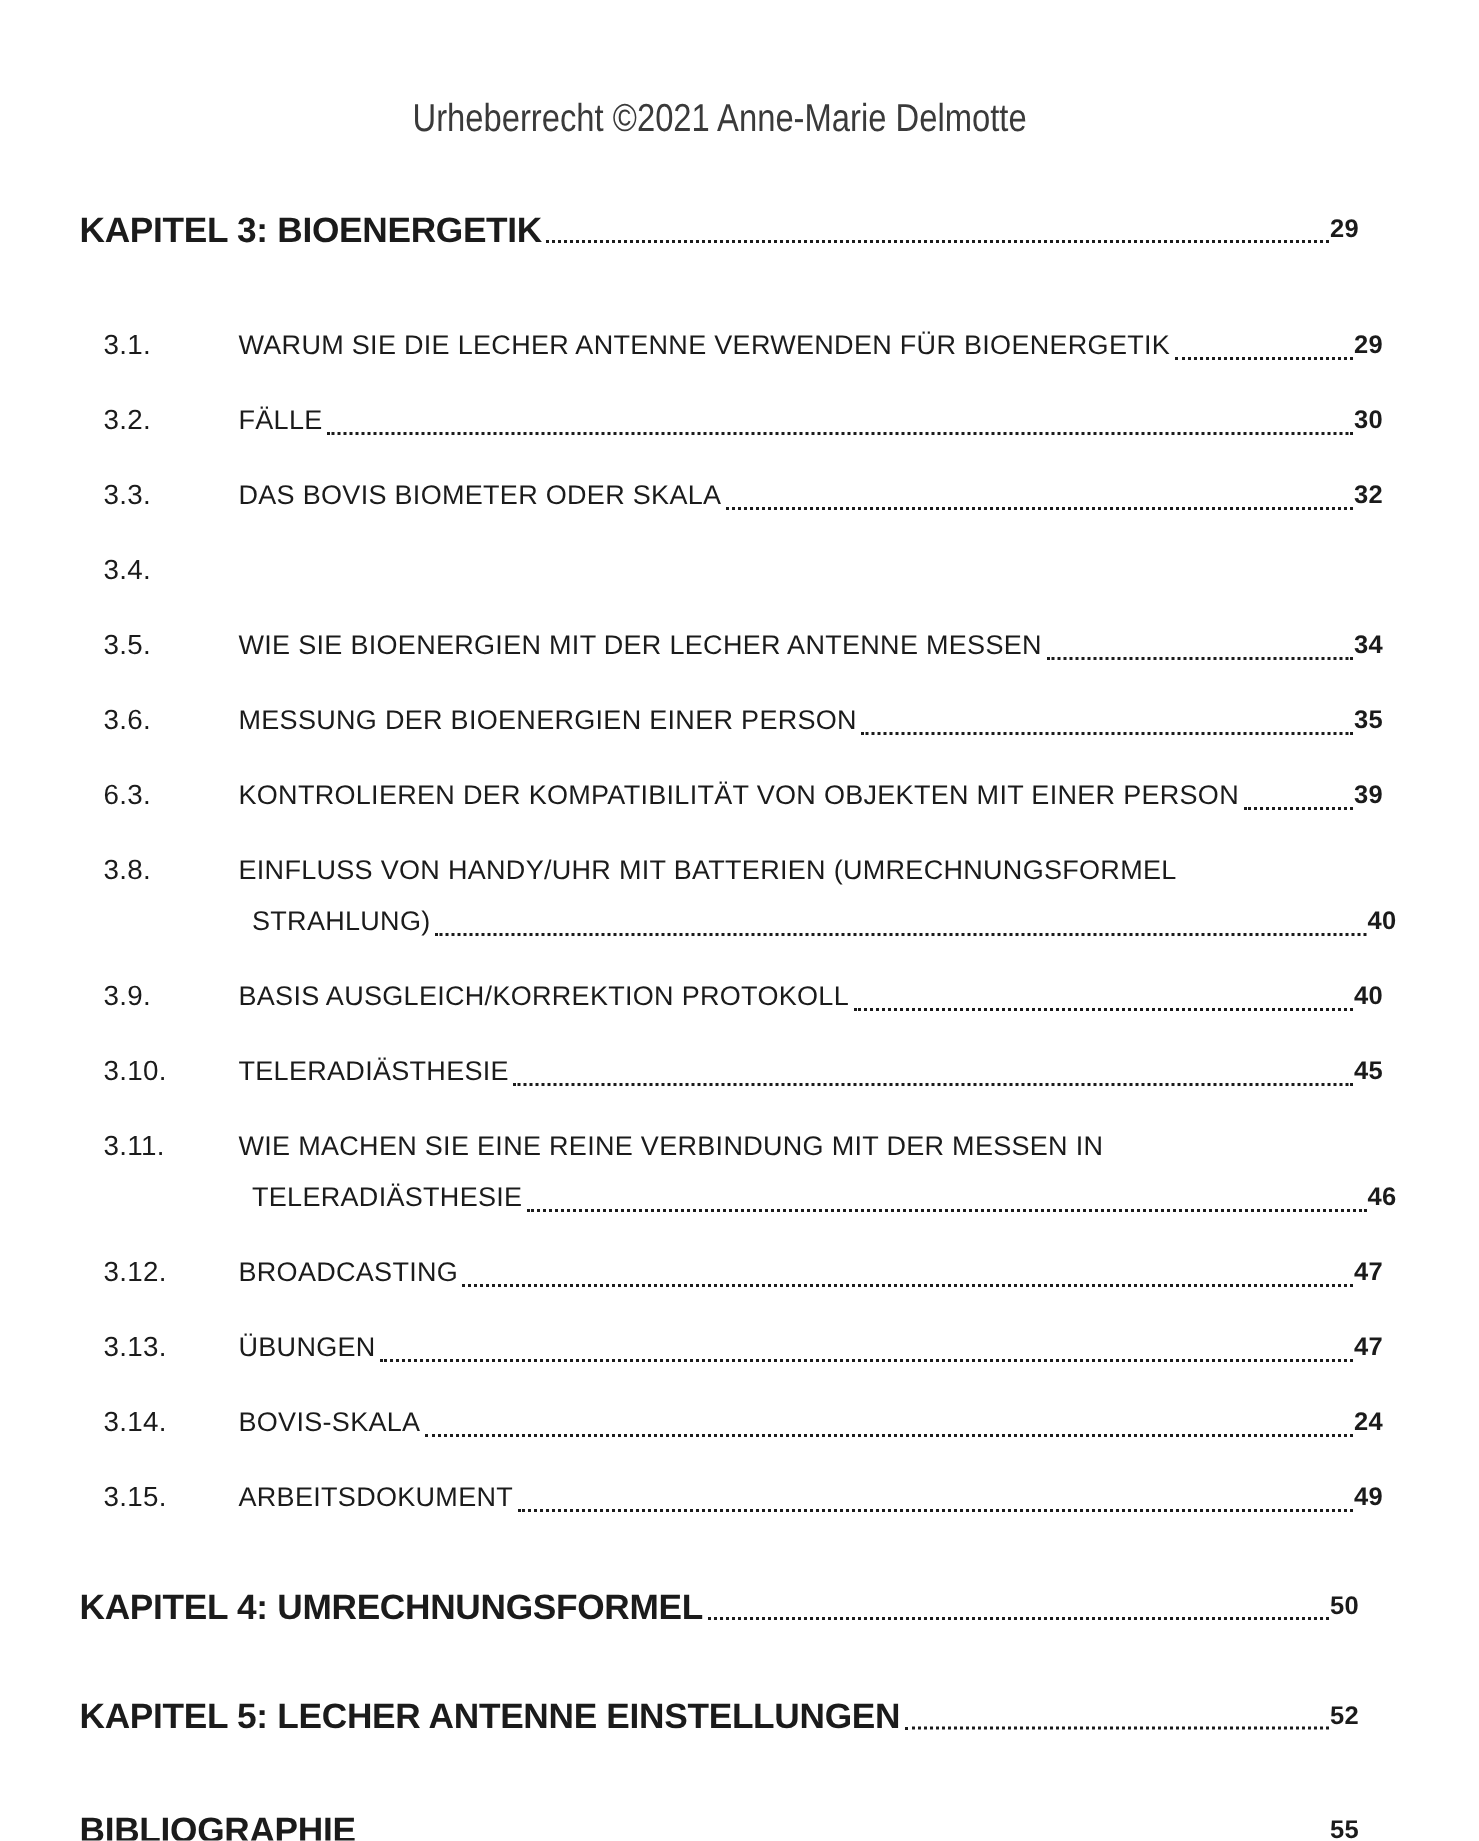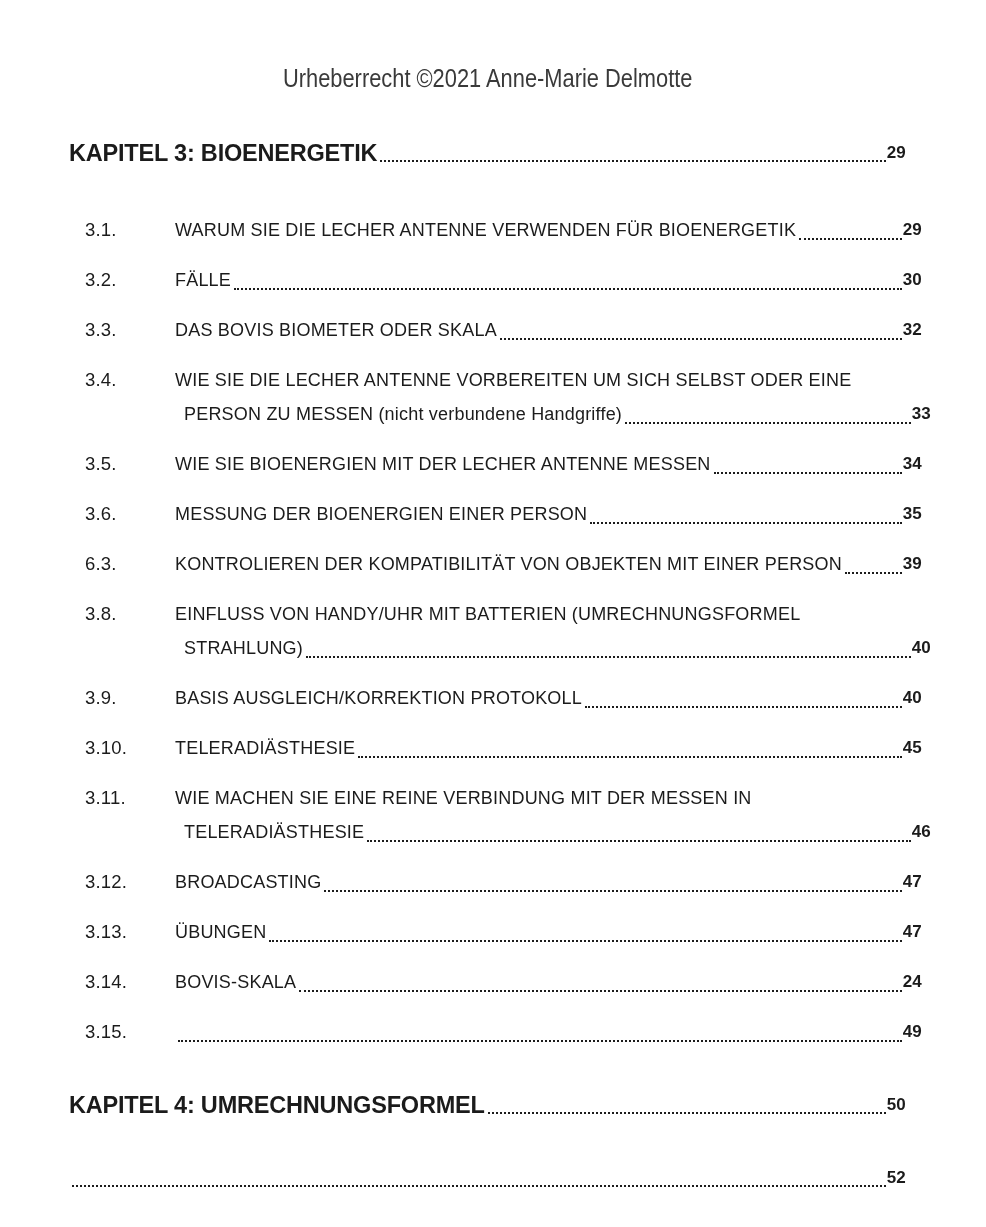--- a/index.html
+++ b/index.html
@@ -11,21 +11,21 @@
     width: 986px;
     height: 1227px;
     font-family: "Liberation Sans", "DejaVu Sans", sans-serif;
     color: #1b1b1b;
     overflow: hidden;
   }
   .page {
     box-sizing: border-box;
     width: 986px;
     height: 1015px;
-    padding: 58px 80px 0 69px;
+    padding: 58px 80px 0 53px;
     background: #ffffff;
   }
   
   .running-header {
     text-align: center;
     height: 40px;
     line-height: 40px;
     margin-bottom: 38px;
   }
   .running-header .hdr-text {
@@ -135,30 +135,20 @@
         <span class="toc-body">
           <span class="toc-line">
             <span class="toc-text">DAS BOVIS BIOMETER ODER SKALA</span>
             <span class="toc-dots"></span>
             <span class="toc-page">32</span>
           </span>
         </span>
       </div>
       <div class="toc-row entry">
         <span class="toc-num">3.4.</span>
-        <span class="toc-body">
-          <span class="toc-line">
-            <span class="toc-text">WIE SIE DIE LECHER ANTENNE VORBEREITEN UM SICH SELBST ODER EINE</span>
-          </span>
-          <span class="toc-line cont">
-            <span class="toc-text">PERSON ZU MESSEN (nicht verbundene Handgriffe)</span>
-            <span class="toc-dots"></span>
-            <span class="toc-page">33</span>
-          </span>
-        </span>
       </div>
       <div class="toc-row entry">
         <span class="toc-num">3.5.</span>
         <span class="toc-body">
           <span class="toc-line">
             <span class="toc-text">WIE SIE BIOENERGIEN MIT DER LECHER ANTENNE MESSEN</span>
             <span class="toc-dots"></span>
             <span class="toc-page">34</span>
           </span>
         </span>
@@ -256,37 +246,39 @@
             <span class="toc-text">BOVIS-SKALA</span>
             <span class="toc-dots"></span>
             <span class="toc-page">24</span>
           </span>
         </span>
       </div>
       <div class="toc-row entry">
         <span class="toc-num">3.15.</span>
         <span class="toc-body">
           <span class="toc-line">
+            <span class="toc-text">ARBEITSDOKUMENT</span>
             <span class="toc-dots"></span>
             <span class="toc-page">49</span>
           </span>
         </span>
       </div>
       <div class="toc-row chapter">
         <span class="toc-body">
           <span class="toc-line">
             <span class="toc-text">KAPITEL 4: UMRECHNUNGSFORMEL</span>
             <span class="toc-dots"></span>
             <span class="toc-page">50</span>
           </span>
         </span>
       </div>
       <div class="toc-row chapter">
         <span class="toc-body">
           <span class="toc-line">
+            <span class="toc-text">KAPITEL 5: LECHER ANTENNE EINSTELLUNGEN</span>
             <span class="toc-dots"></span>
             <span class="toc-page">52</span>
           </span>
         </span>
       </div>
       <div class="toc-row chapter gap-lg">
         <span class="toc-body">
           <span class="toc-line">
             <span class="toc-text">BIBLIOGRAPHIE</span>
             <span class="toc-dots"></span>

